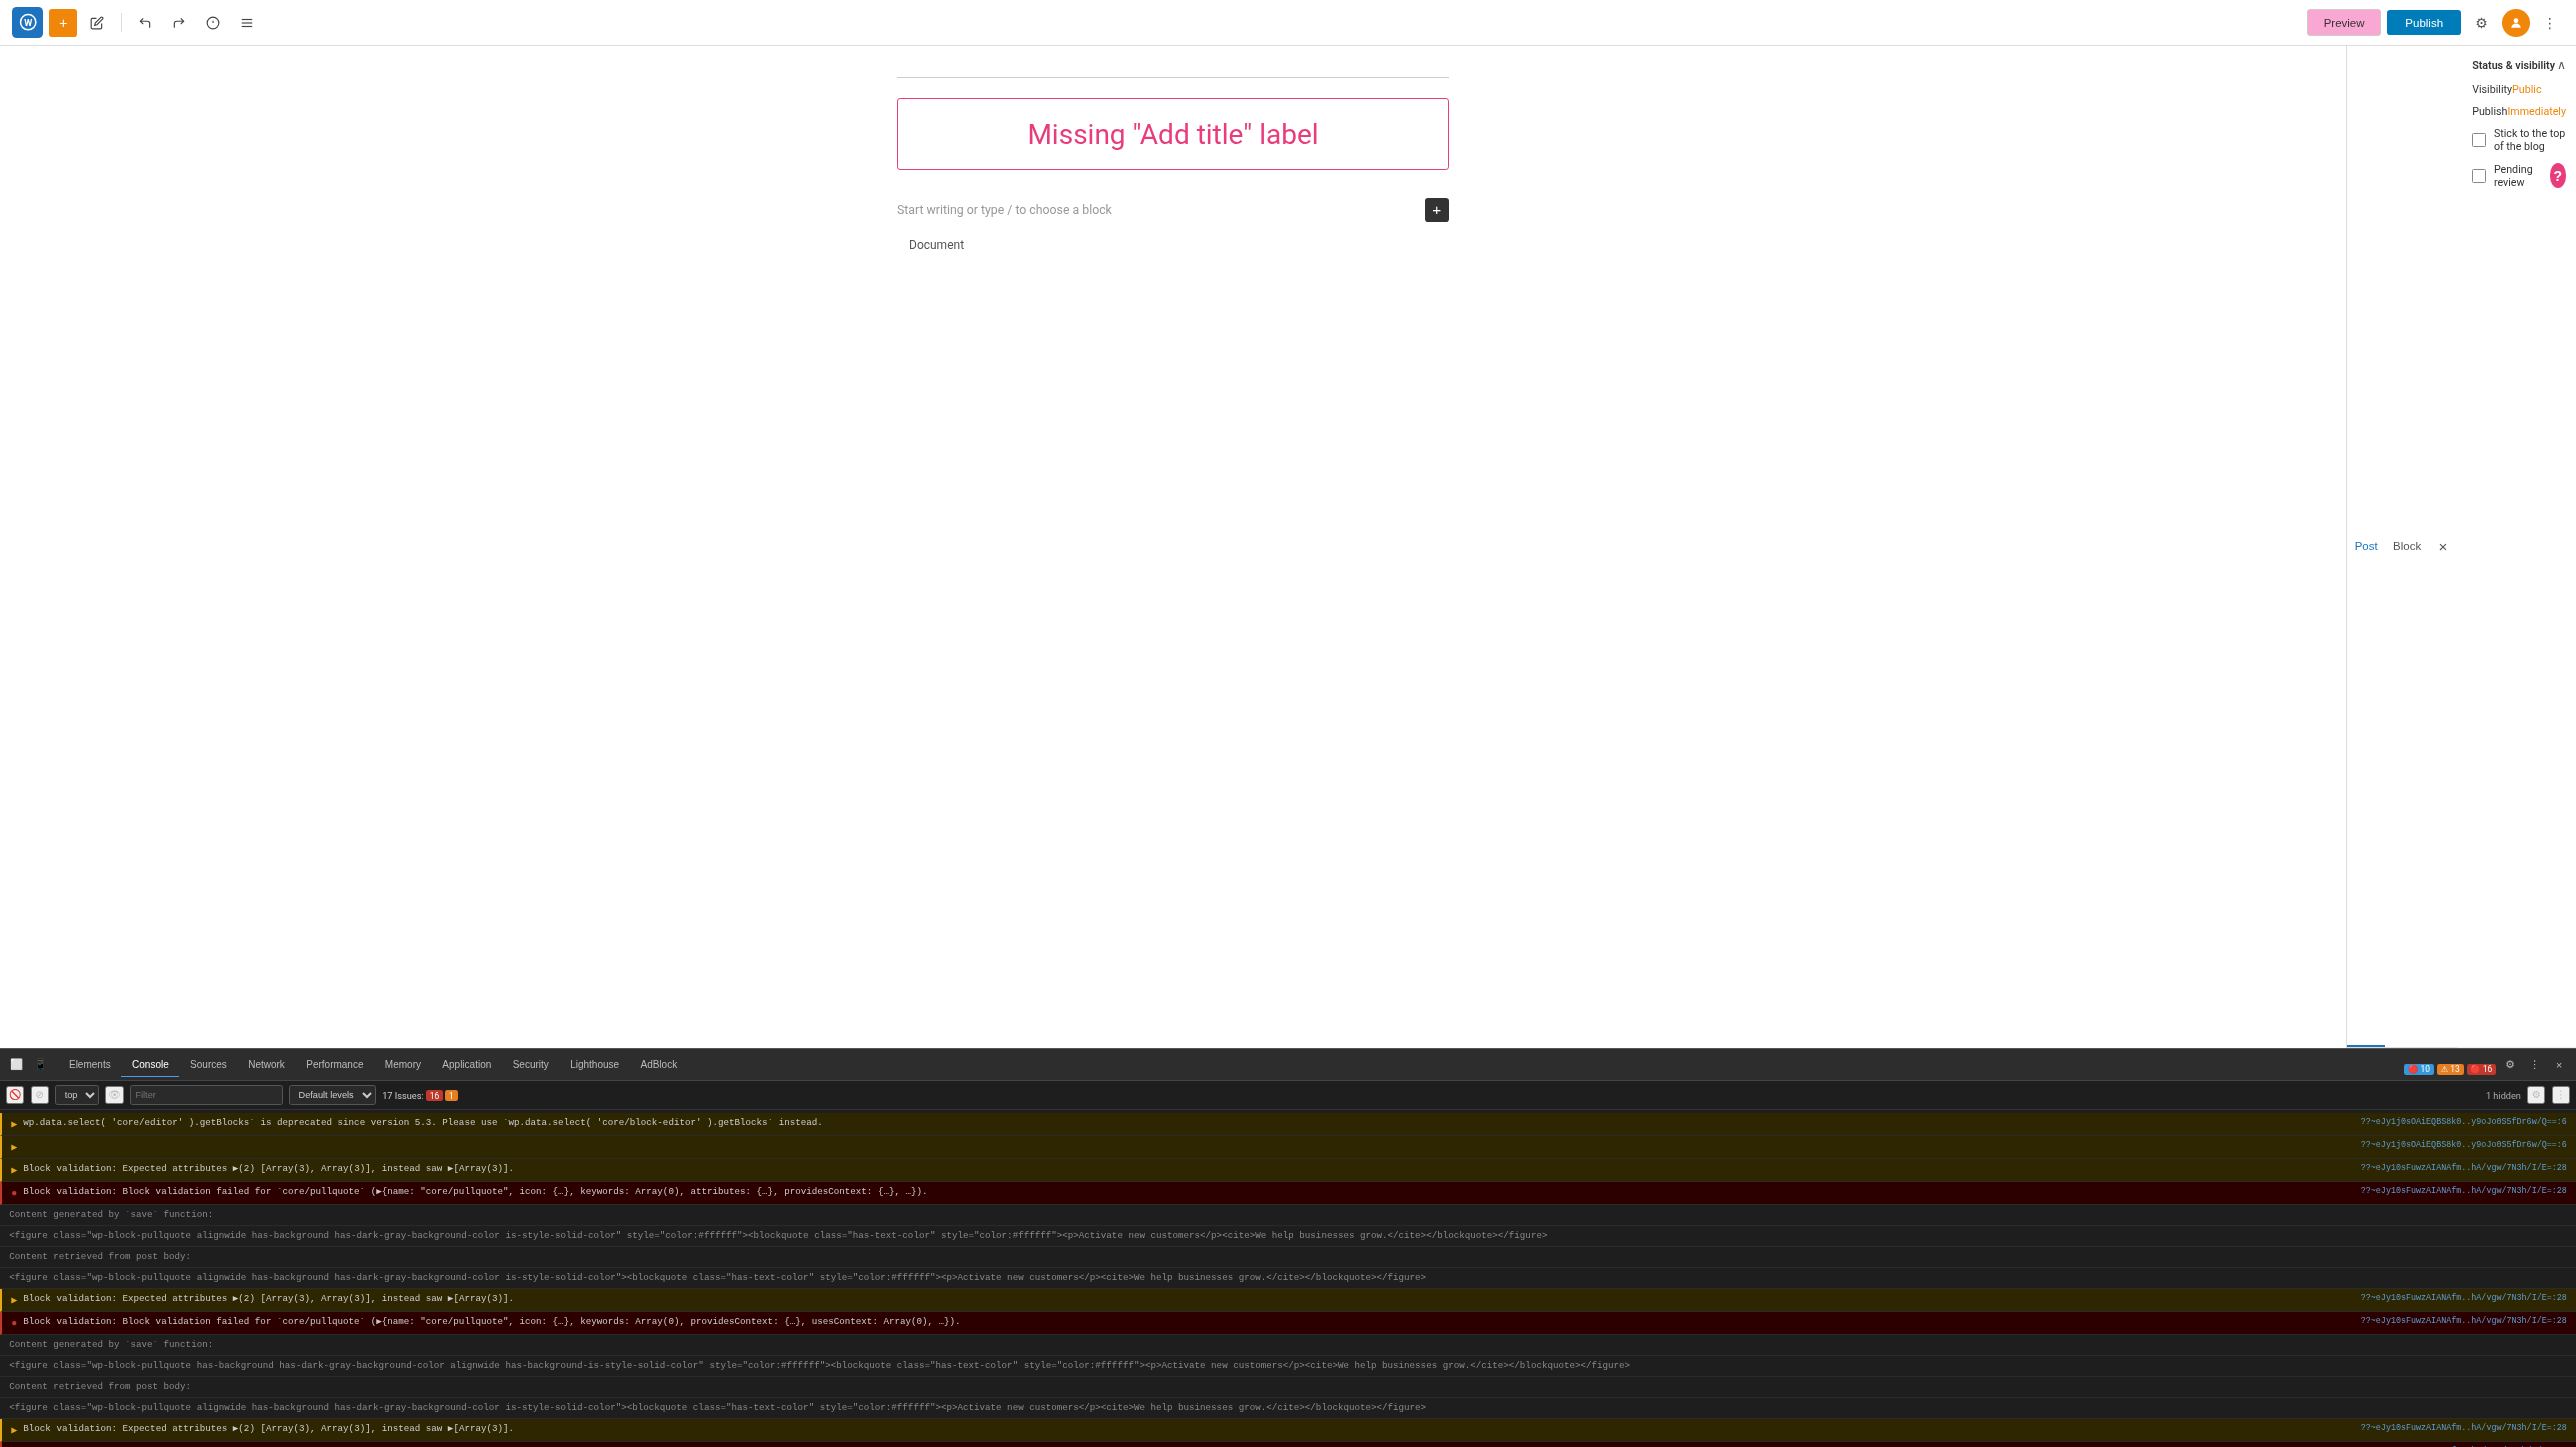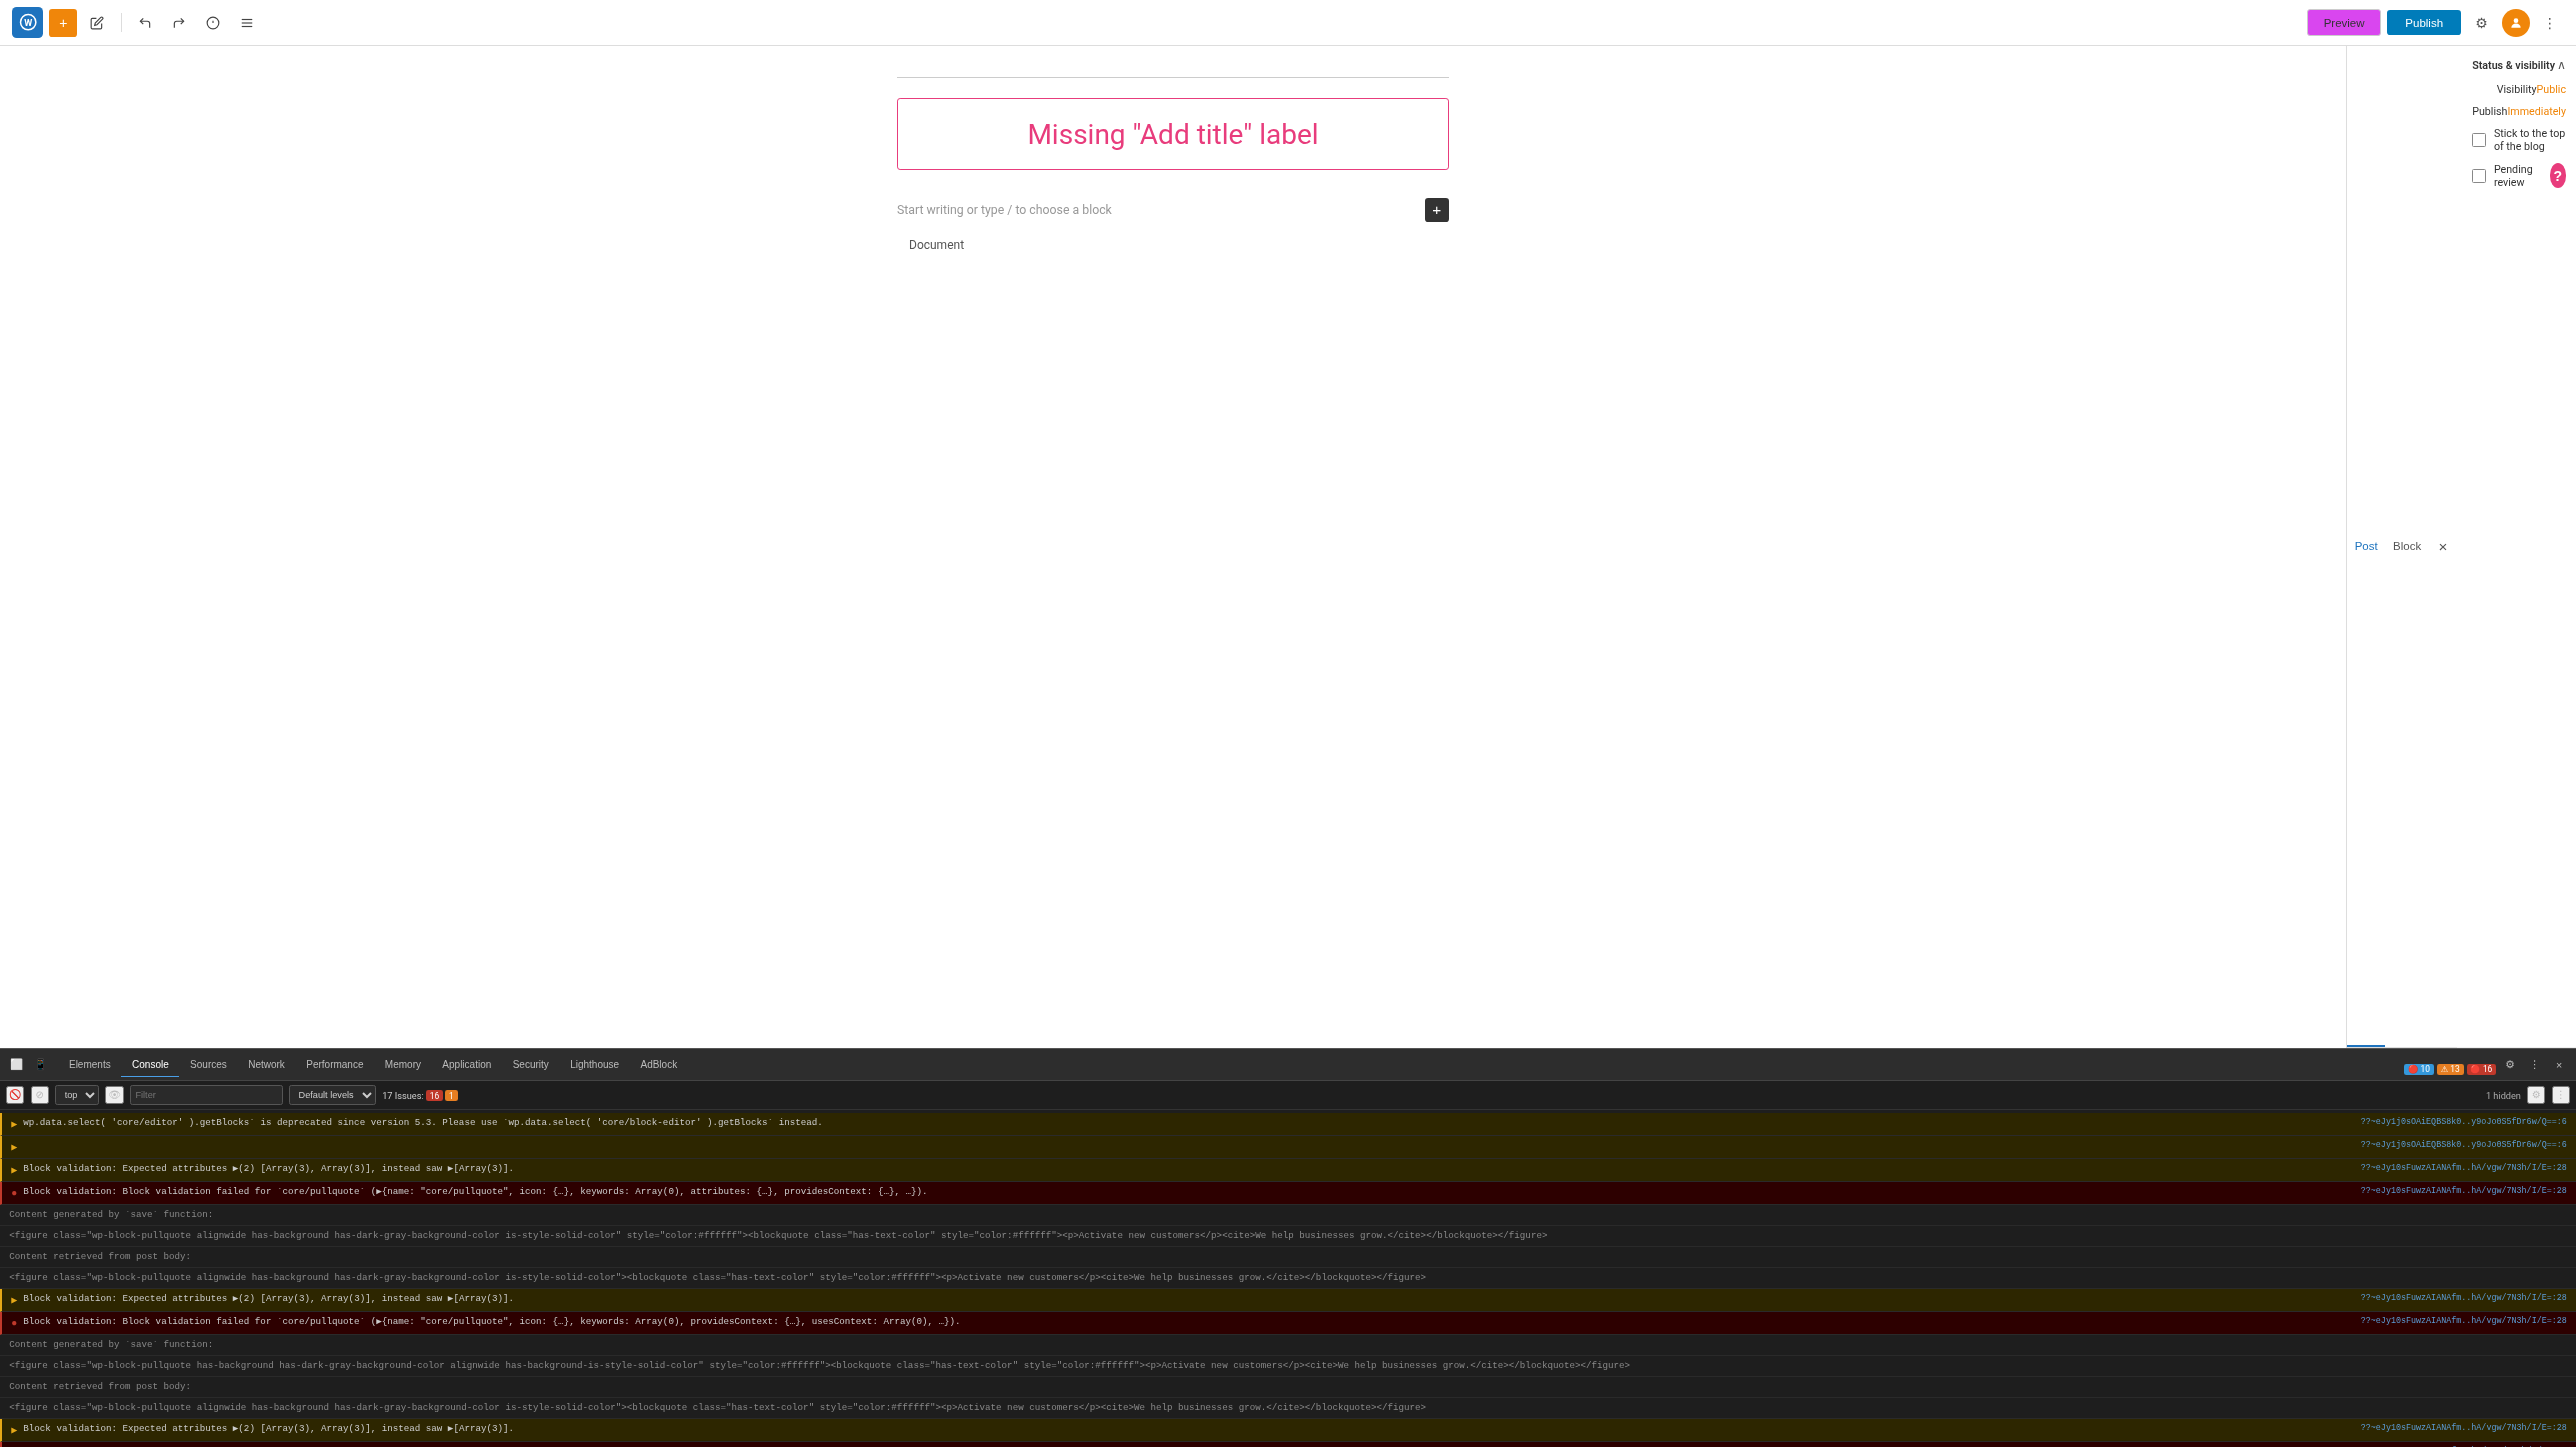--- a/index.html
+++ b/index.html
@@ -22,21 +22,21 @@
       justify-content: center; color: #444; font-size: 14px;
     }
     .toolbar-btn.add-btn {
       background: #f0860a; color: #fff; border-radius: 3.1px;
     }
     .toolbar-sep { width: 0.8px; height: 18.4px; background: #ddd; margin: 0 3.1px; }
     .toolbar-spacer { flex: 1; }
     .toolbar-right { display: flex; align-items: center; gap: 6.1px; }
     .preview-btn {
       padding: 6.1px 15.3px; border: 0.8px solid #ccc; border-radius: 3.1px;
-      background: #d946ef; cursor: pointer; font-size: 11.5px; color: #333;
+      background: #f9a8d4; cursor: pointer; font-size: 11.5px; color: #333;
     }
     .publish-btn {
       padding: 6.1px 18.4px; border: none; border-radius: 3.1px;
       background: #007cba; color: #fff; cursor: pointer; font-size: 11.5px; font-weight: 500;
     }
     .icon-btn {
       width: 28px; height: 28px; border-radius: 50%; border: none;
       background: transparent; cursor: pointer; display: flex; align-items: center;
       justify-content: center; font-size: 14px; color: #555;
     }
@@ -97,21 +97,21 @@
     }
     .panel-section { padding: 12.3px 15.3px; border-bottom: 0.8px solid #eee; }
     .panel-section-header {
       display: flex; justify-content: space-between; align-items: center;
       font-size: 10.7px; font-weight: 600; color: #333; margin-bottom: 10.7px;
     }
     .panel-section-toggle {
       border: none; background: transparent; cursor: pointer; font-size: 12.3px; color: #555;
     }
     .panel-row {
-      display: flex; justify-content: flex-end; align-items: center;
+      display: flex; justify-content: flex-start; align-items: center;
       margin-bottom: 9.2px; font-size: 10.7px; color: #333;
     }
     .panel-value { color: #f0860a; font-size: 10.7px; }
     .panel-checkbox-row {
       display: flex; align-items: center; gap: 7.7px;
       font-size: 10.7px; color: #333; margin-bottom: 9.2px;
     }
     .panel-checkbox {
       width: 14px; height: 14px; border: 1.5px solid #888; border-radius: 1.5px;
       flex-shrink: 0; background: #fff; cursor: pointer;

